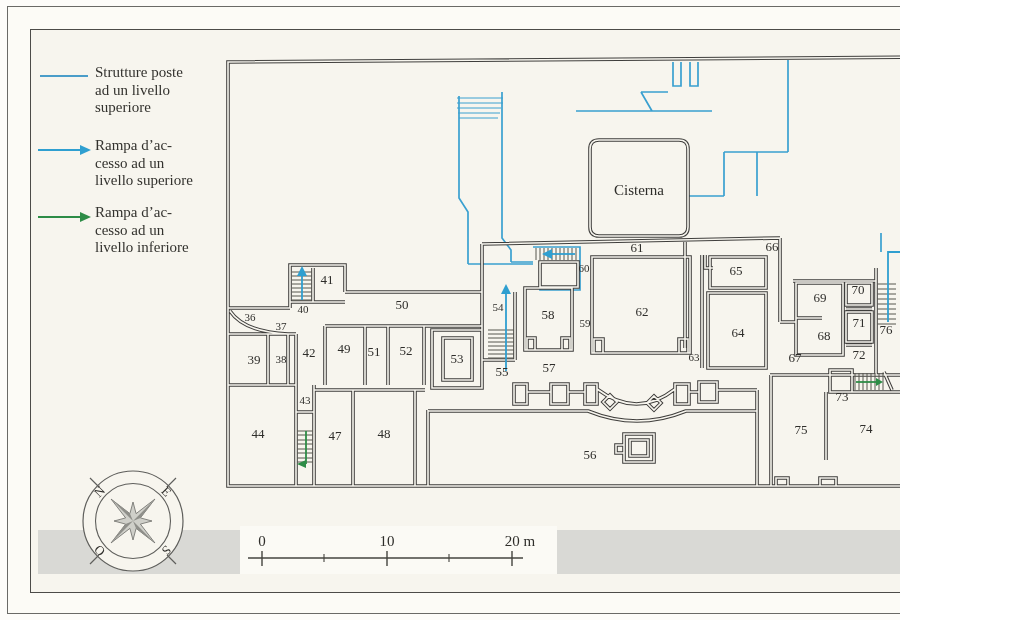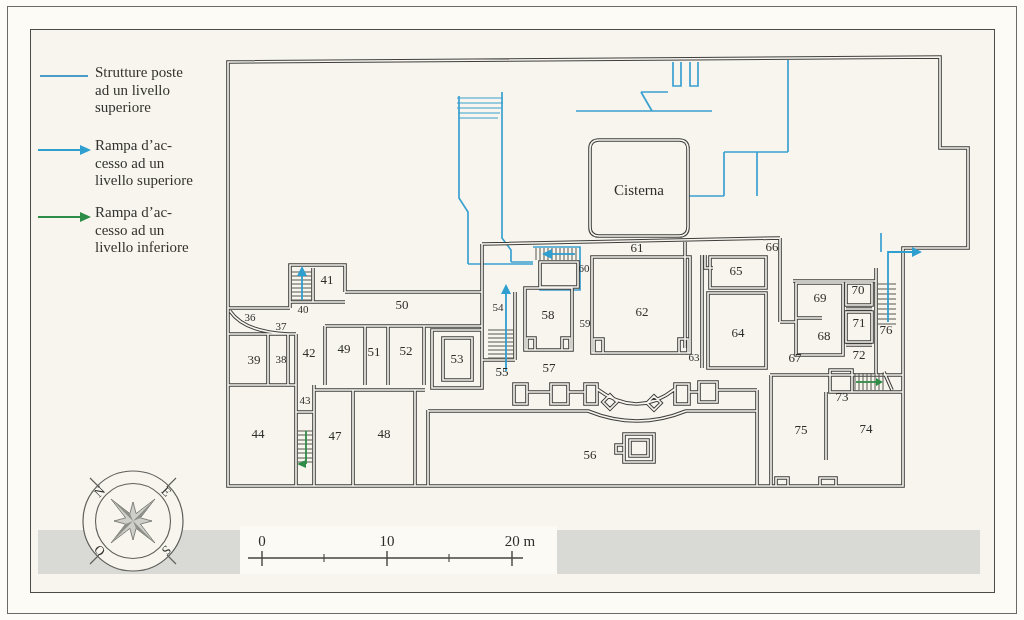--- a/index.html
+++ b/index.html
@@ -1,16 +1,16 @@
 <!DOCTYPE html>
 <html><head>
 <meta charset="utf-8">
 <style>
   html,body{margin:0;padding:0;background:#ffffff;}
-  #stage{position:relative;width:1024px;height:620px;background:#fdfcf9;font-family:"Liberation Serif","DejaVu Serif",serif;overflow:hidden;}
+  #stage{position:relative;width:900px;height:620px;background:#fdfcf9;font-family:"Liberation Serif","DejaVu Serif",serif;overflow:hidden;}
   #frame-outer{position:absolute;left:7px;top:6px;width:1008px;height:606px;border:1.6px solid #6a6a66;background:#fcfbf6;}
   #frame-inner{position:absolute;left:30px;top:29px;width:963px;height:562px;border:1.6px solid #4c4b48;background:#f7f5ee;}
   #gray-band{position:absolute;left:38px;top:530px;width:942px;height:44px;background:#d9d9d5;}
   #scale-box{position:absolute;left:240px;top:526px;width:317px;height:48px;background:#fbfaf5;}
   .legend-label{position:absolute;width:140px;color:#33322e;font-size:15px;line-height:17.5px;white-space:pre-line;}
   #legend-label-1{left:95px;top:64px;}
   #legend-label-2{left:95px;top:137px;}
   #legend-label-3{left:95px;top:204px;}
   svg{position:absolute;left:0;top:0;}
   text{font-family:"Liberation Serif","DejaVu Serif",serif;fill:#2e2d2a;}

